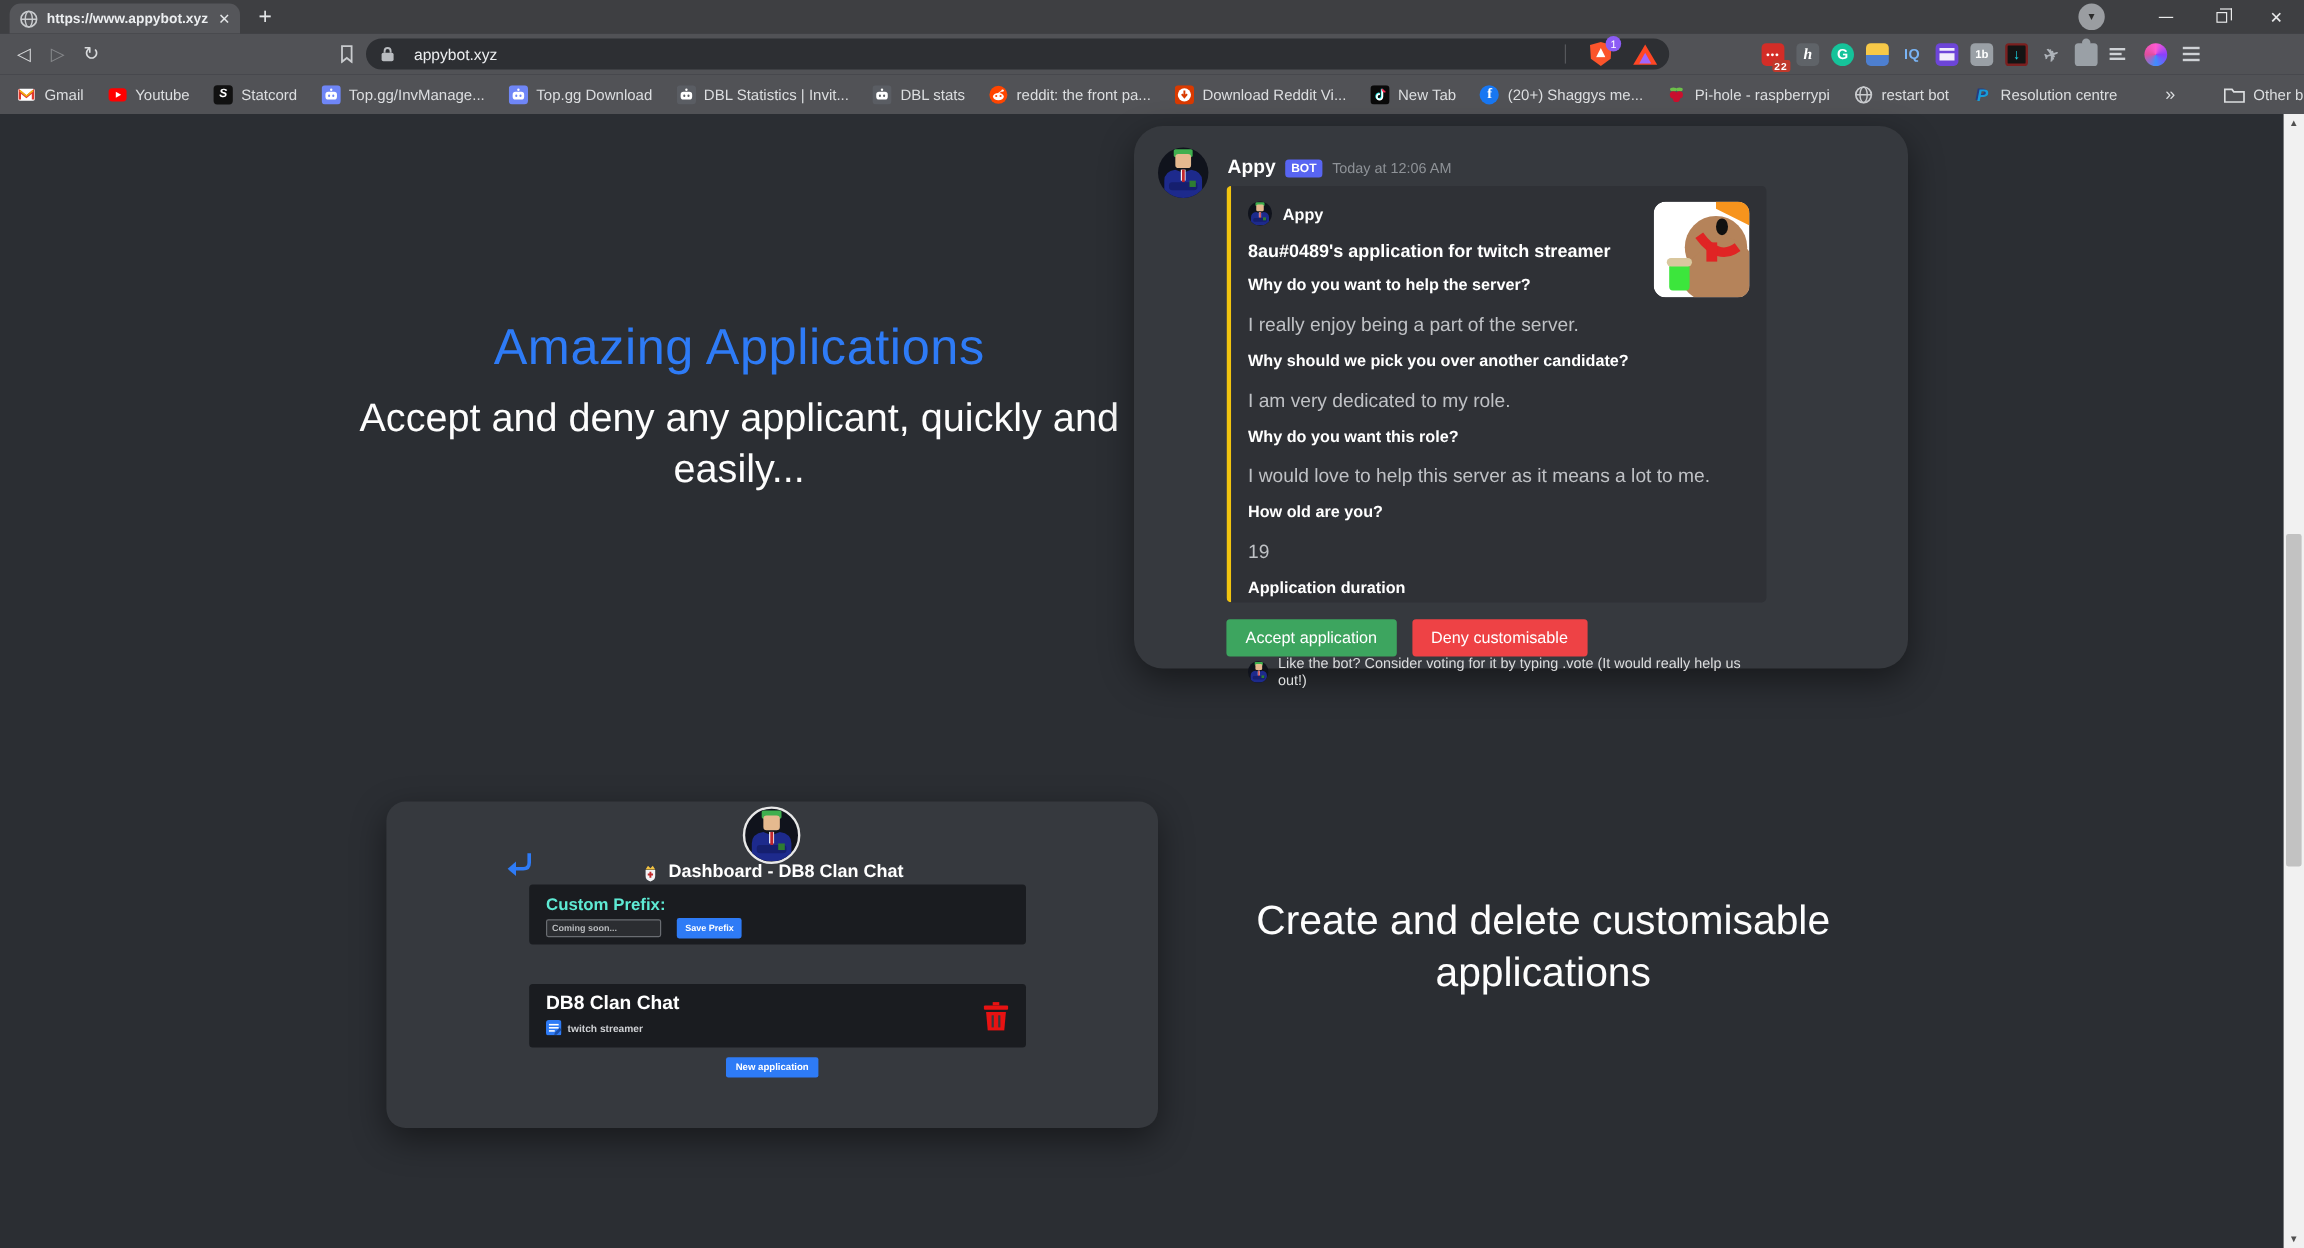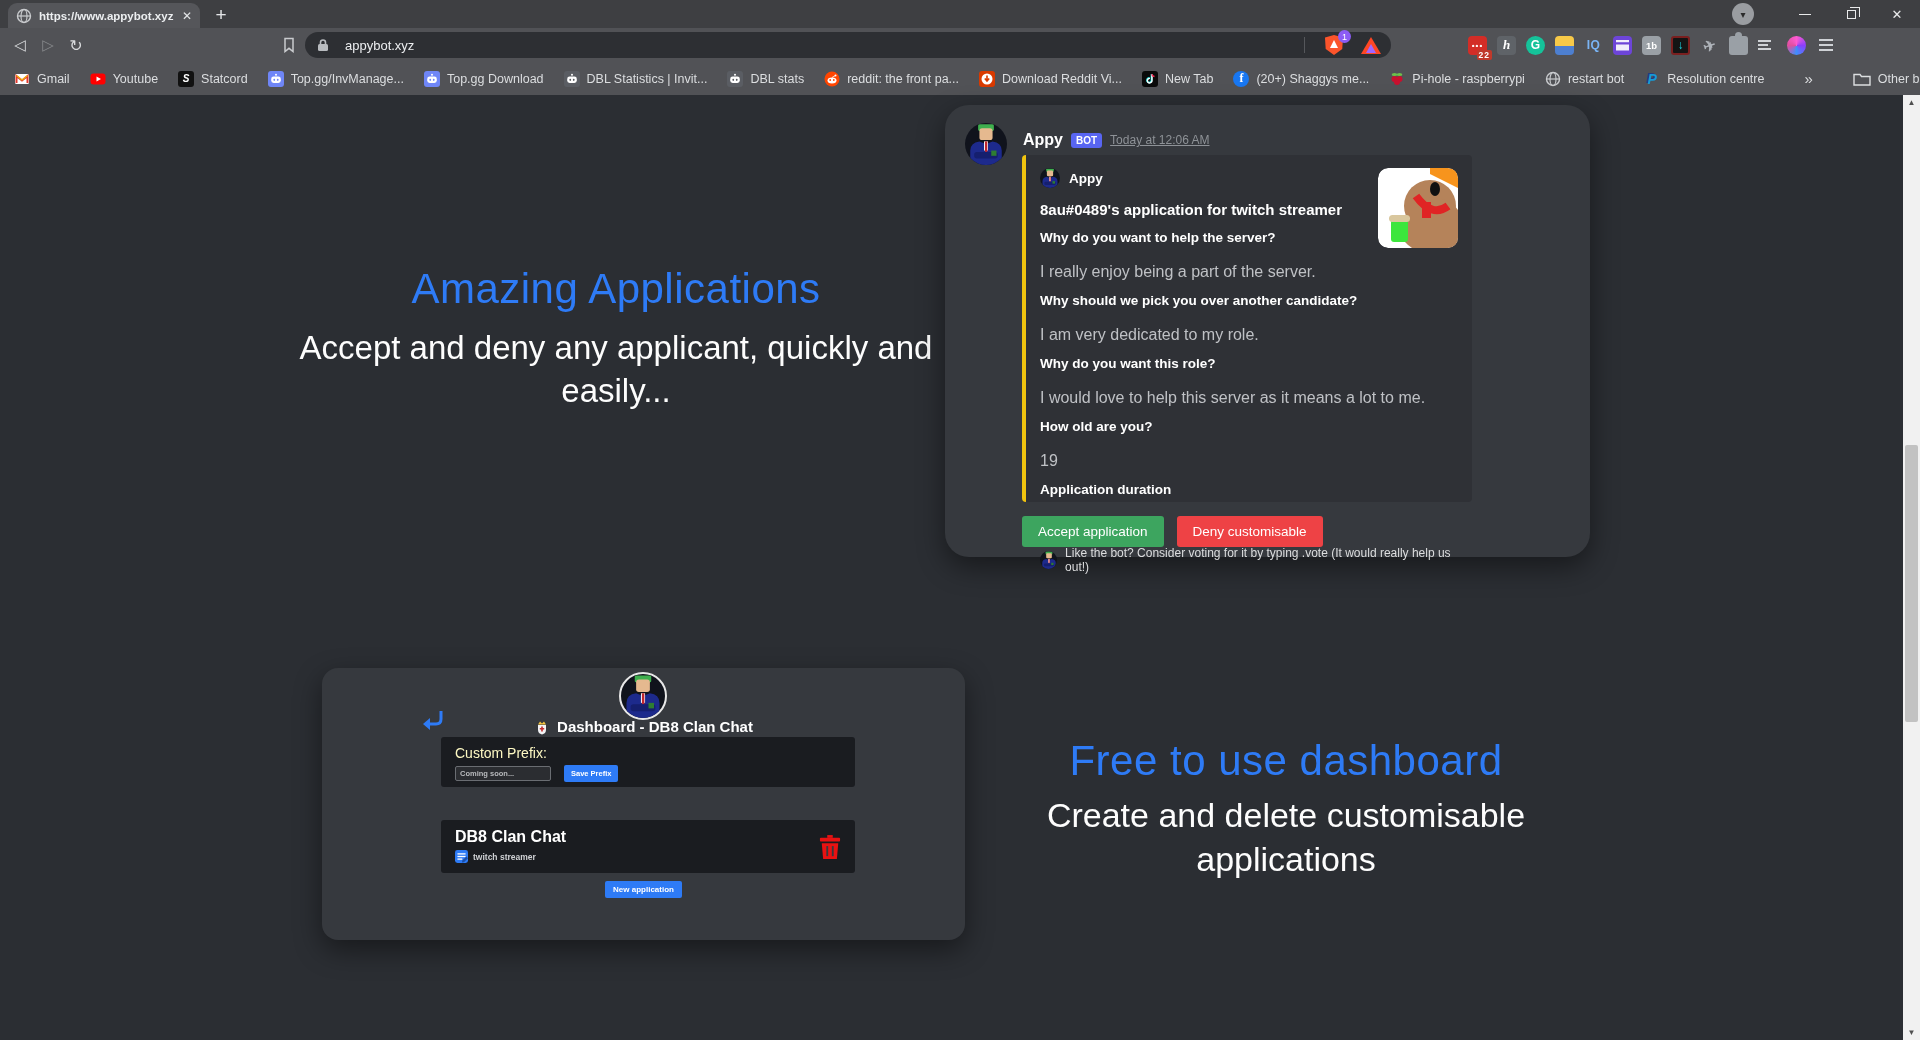--- a/index.html
+++ b/index.html
@@ -84,21 +84,21 @@
   .hero-right .hero-sub { font-size:34px; padding:0 28px; margin-top:8px; }
 
   
   .msg-card { position:absolute; left:945px; top:10px; width:645px; height:452px; background:#36393e;
               border-radius:24px; box-shadow:0 10px 28px rgba(0,0,0,.45); }
   .msg-avatar { position:absolute; left:20px; top:18px; width:42px; height:42px; border-radius:50%;
                 background:#10131c; overflow:hidden; }
   .msg-head { position:absolute; left:78px; top:26px; display:flex; align-items:center; gap:8px; }
   .msg-author { color:#fff; font-size:16px; font-weight:bold; }
   .bot-badge { background:#5865f2; color:#fff; font-size:10px; font-weight:bold; padding:2px 5px; border-radius:3px; }
-  .msg-time { color:#8e9297; font-size:12px;text-decoration:underline; }
+  .msg-time { color:#8e9297; font-size:12px; }
 
   .embed { position:absolute; left:77px; top:50px; width:450px; height:347px; background:#2f3136;
            border-radius:4px; border-left:4px solid #f1c40f; padding:13px 16px 12px 14px; }
   .embed-author { display:flex; align-items:center; gap:9px; }
   .embed-author-avatar { width:20px; height:20px; border-radius:50%; background:#10131c; overflow:hidden; }
   .embed-author-name { color:#fff; font-size:13.5px; font-weight:bold; }
   .embed-title { color:#fff; font-size:15px; font-weight:bold; margin-top:13px; }
   .fields { }
   .field-name { color:#fff; font-size:13.5px; font-weight:bold; margin-top:12px; }
   .field-value { color:#bfc1c5; font-size:16px; margin-top:18px; }
@@ -117,21 +117,21 @@
   .dash-card { position:absolute; left:322px; top:573px; width:643px; height:272px; background:#36393e;
                border-radius:16px; box-shadow:0 10px 28px rgba(0,0,0,.45); }
   .dash-avatar { position:absolute; left:297px; top:4px; width:48px; height:48px; border-radius:50%;
                  border:2px solid #e8e8e8; background:#10131c; overflow:hidden; }
   .dash-back { position:absolute; left:97px; top:40px; width:26px; height:26px; }
   .dash-title-row { position:absolute; left:0; top:50px; width:100%; display:flex; align-items:center;
                     justify-content:center; gap:7px; }
   .dash-title { color:#fff; font-size:15px; font-weight:bold; }
   .panel { position:absolute; left:119px; width:414px; background:#1a1c20; border-radius:3px; padding:8px 14px; }
   .panel-prefix { top:69px; height:50px; }
-  .panel-label { color:#fef9c3; font-size:14px; font-weight:normal; }
+  .panel-label { color:#5eead4; font-size:14px; font-weight:bold; }
   .prefix-row { display:flex; align-items:center; gap:13px; margin-top:4px; }
   .prefix-input { width:96px; height:15px; background:#2b2d31; border:1px solid #6a6d72; border-radius:2px;
                   color:#cfd1d4; font-size:7.5px; padding:0 4px; font-family:"Liberation Sans", sans-serif; font-weight:bold; }
   .prefix-input::placeholder { color:#b9bbbe; }
   .btn-small { background:#2e7bf6; border:none; border-radius:2px; color:#fff; font-size:7.5px; font-weight:bold;
                padding:4px 7px; font-family:"Liberation Sans", sans-serif; cursor:pointer; }
   .apps-heading { position:absolute; left:0; top:128px; width:100%; text-align:center; color:#fff;
                   font-size:16px; font-weight:bold; }
   .panel-app { top:152px; height:53px; }
   .app-name { color:#fff; font-size:16px; font-weight:bold; }
@@ -519,21 +519,20 @@
           <use href="#sym-trash"></use>
         </svg>
     </div>
 
     <div class="new-app-row">
       <button class="btn-small btn-newapp">New application</button>
     </div>
   </div>
 
   <div class="hero hero-right">
-    <div class="hero-title">Free to use dashboard</div>
     <div class="hero-sub">Create and delete customisable applications</div>
   </div>
 
 </div>
 
 <div class="scrollbar">
   <div class="scroll-arrow scroll-up">▲</div>
   <div class="scroll-thumb"></div>
   <div class="scroll-arrow scroll-down">▼</div>
 </div>

